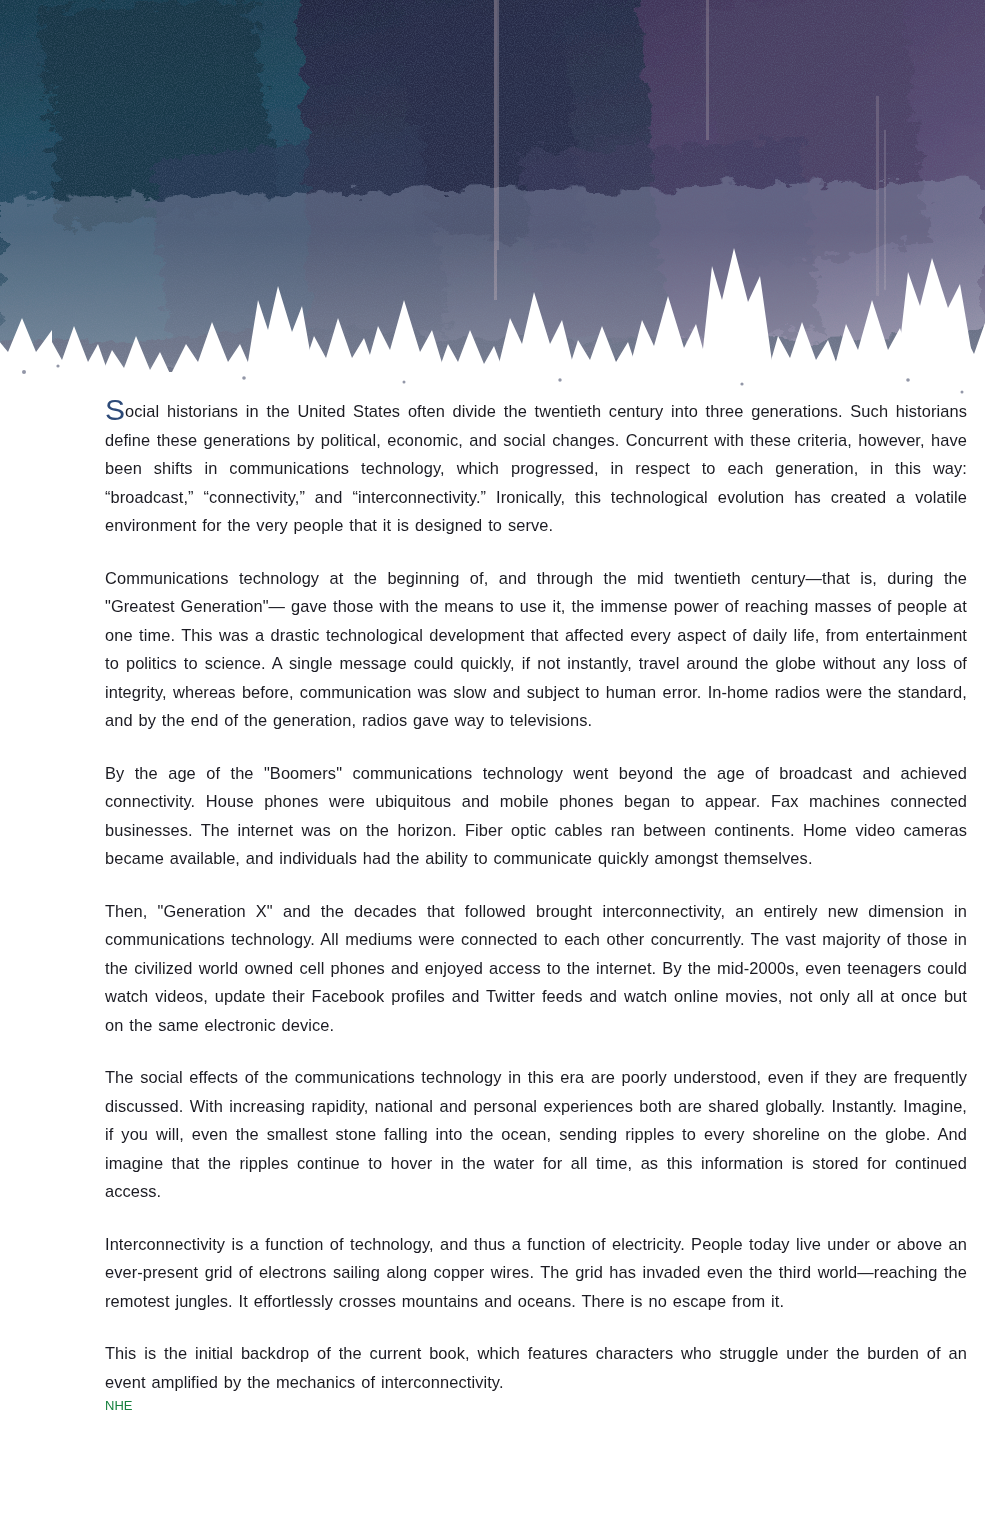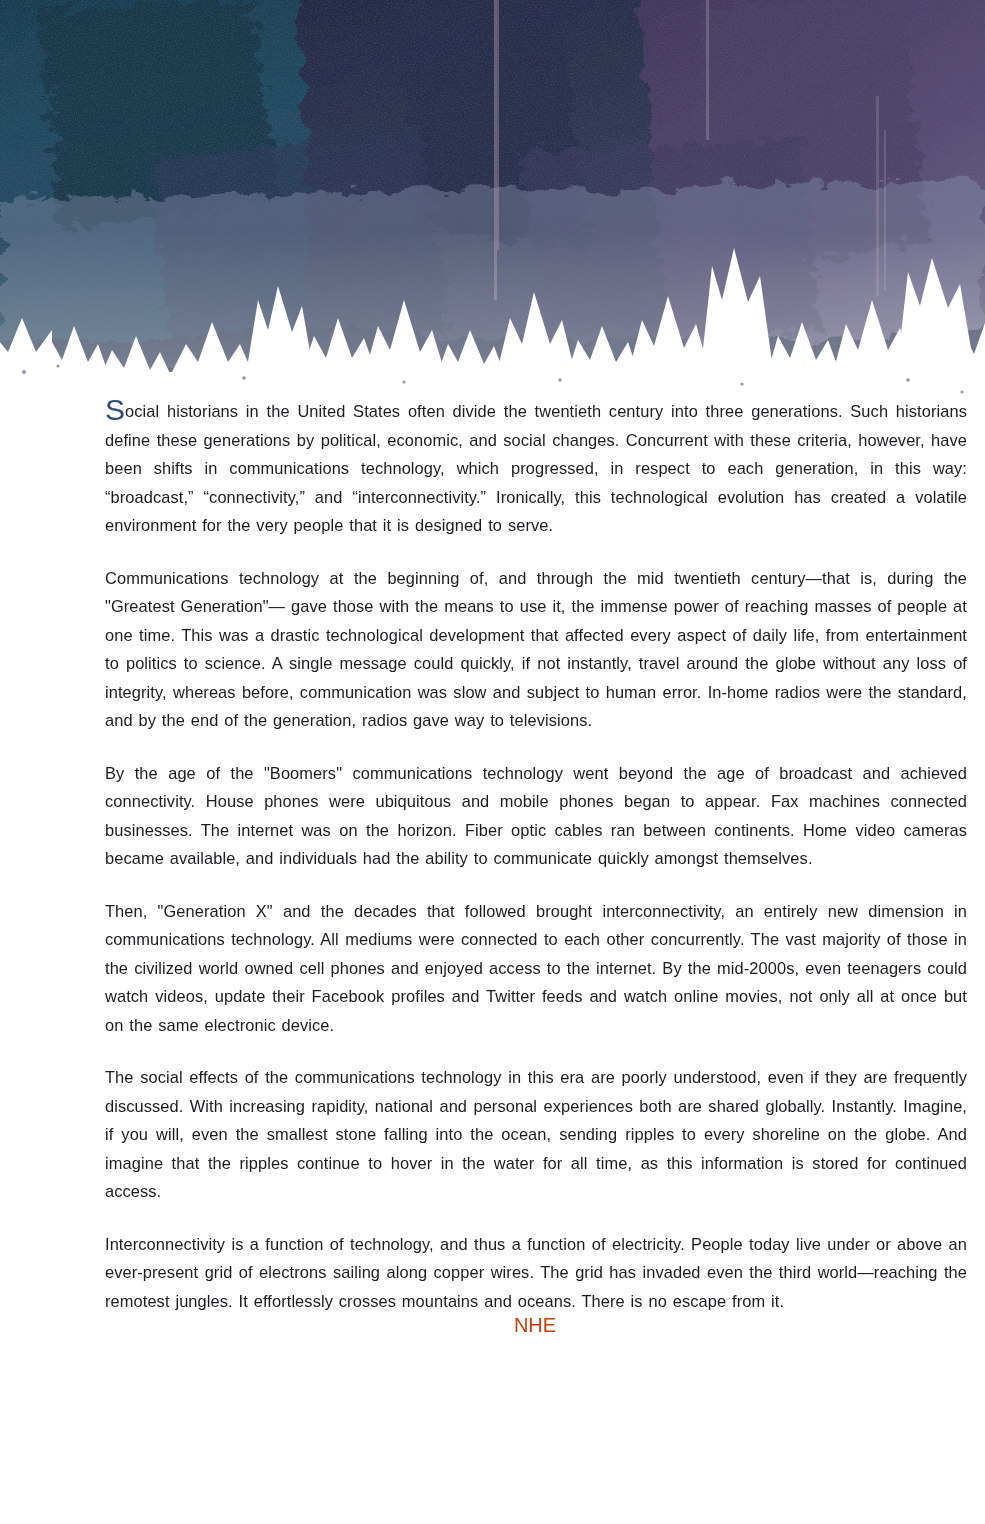--- a/index.html
+++ b/index.html
@@ -54,25 +54,25 @@
   }
   .dropcap {
     font-size: 30px;
     line-height: 22px;
     color: #2d4a78;
     vertical-align: -3px;
     letter-spacing: 0px;
   }
   .signature {
     margin-top: -28px;
-    text-align: center;
+    text-align: left;
     font-family: "Liberation Sans", sans-serif;
-    font-size: 20px;
+    font-size: 13px;
     line-height: 28.5px;
-    color: #c2410c;
+    color: #15803d;
     padding-right: 2px;
   }
 </style>
 </head>
 <body>
 
 <div id="header-art">
   <svg width="985" height="420" viewBox="0 0 985 420" xmlns="http://www.w3.org/2000/svg">
     <defs>
       <linearGradient id="washA" x1="0" y1="0" x2="0.15" y2="1">
@@ -203,16 +203,17 @@
 
   <p class="para">By the age of the "Boomers" communications technology went beyond the age of broadcast and achieved connectivity.  House phones were ubiquitous and mobile phones began to appear.  Fax machines connected businesses.  The internet was on the horizon.  Fiber optic cables ran between continents.  Home video cameras became available, and individuals had the ability to communicate quickly amongst themselves.</p>
 
   <p class="para">Then, "Generation X" and the decades that followed brought interconnectivity, an entirely new dimension in communications technology.  All mediums were connected to each other concurrently.  The vast majority of those in the civilized world owned cell phones and enjoyed access to the internet.  By the mid-2000s, even teenagers could watch videos, update their Facebook profiles and Twitter feeds and watch online movies, not only all at once but on the same electronic device.</p>
 
   <p class="para"> The social effects of the communications technology in this era are poorly understood, even if they are frequently discussed.  With increasing rapidity, national and personal experiences both are shared globally.  Instantly.  Imagine, if you will, even the smallest stone falling into the ocean, sending ripples to every shoreline on the globe.  And imagine that the ripples continue to hover in the water for all time, as this information is stored for continued access.</p>
 
   <p class="para">Interconnectivity is a function of technology, and thus a function of electricity.  People today live under or above an ever-present grid of electrons sailing along copper wires.  The grid has invaded even the third world—reaching the remotest jungles. It effortlessly crosses mountains and oceans.  There is no escape from it.</p>
 
 
+  <p class="para">This is the initial backdrop of the current book, which features characters who struggle under the burden of an event amplified by the mechanics of interconnectivity.</p>
 
   <div class="signature">NHE</div>
 
 </div>
 
 </body></html>

